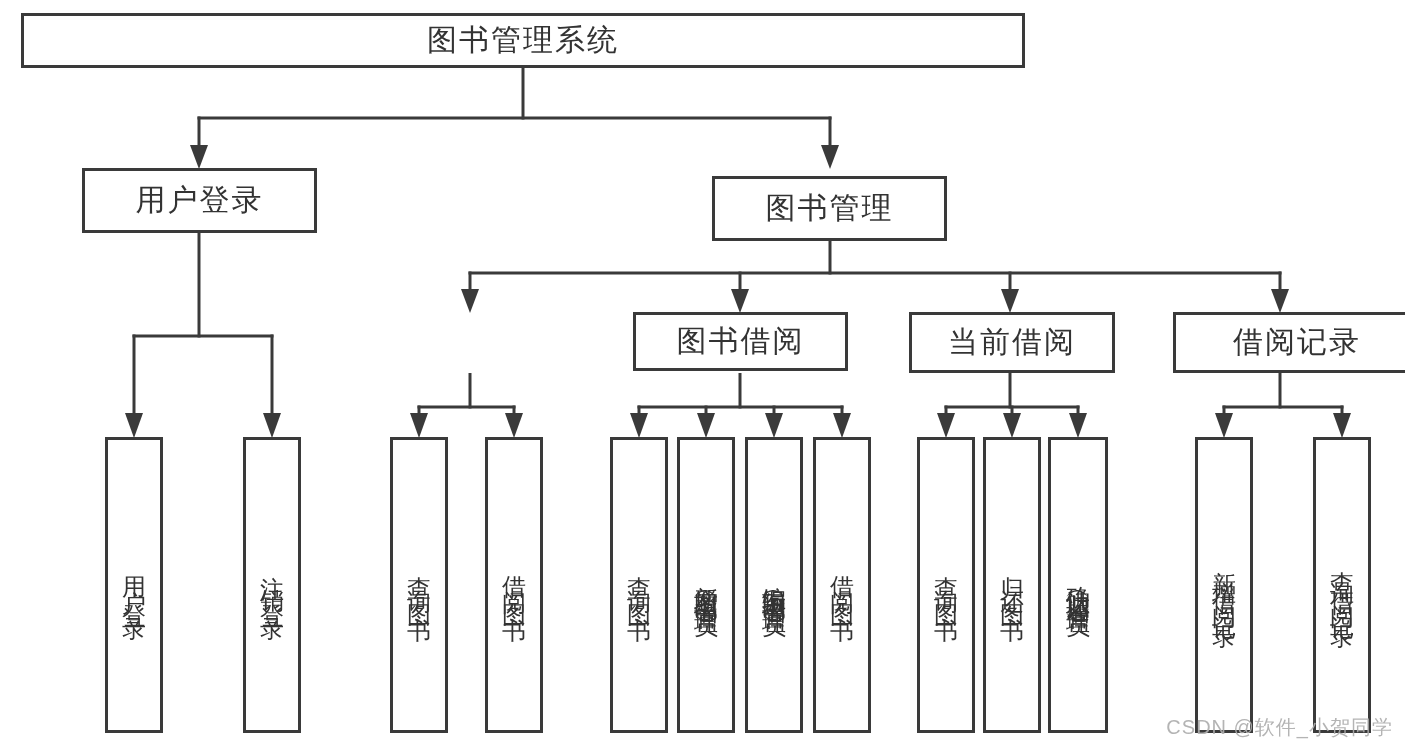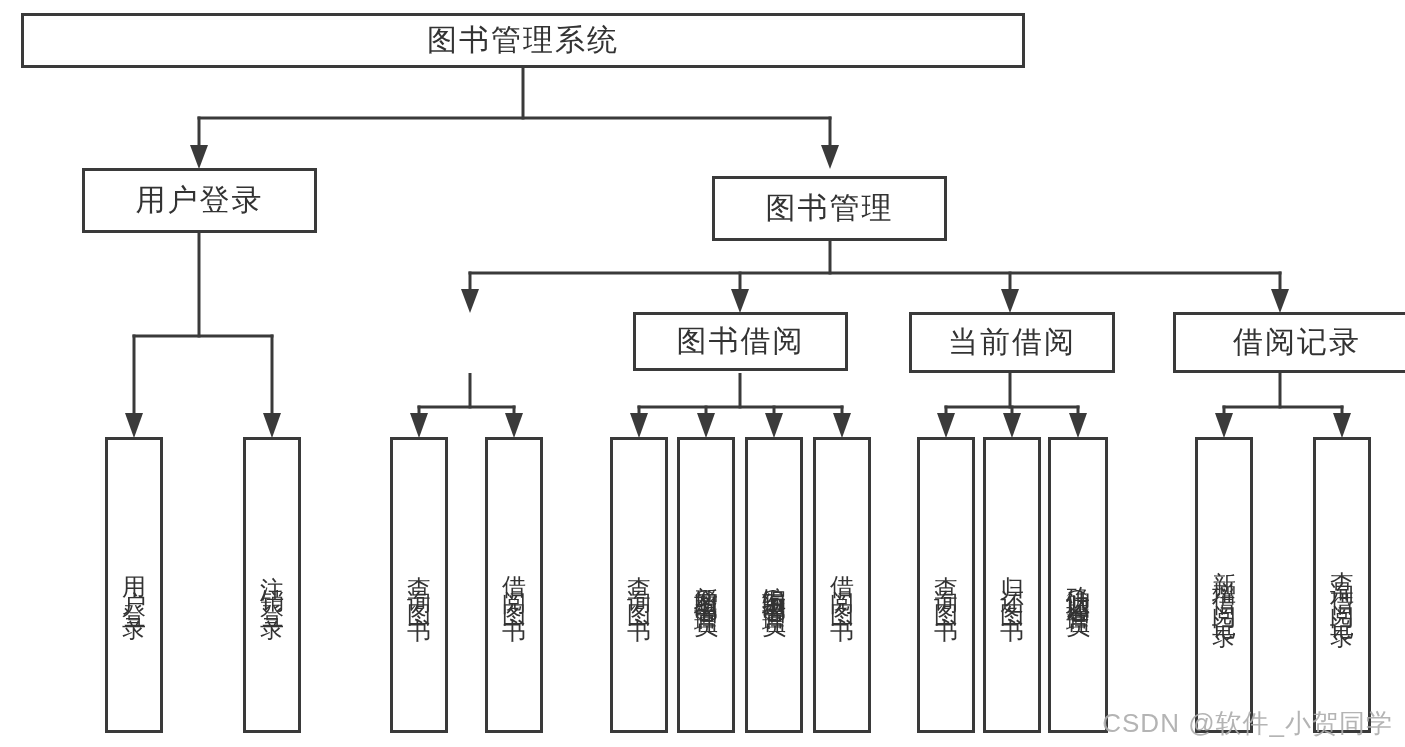--- a/index.html
+++ b/index.html
@@ -36,21 +36,21 @@
     line-height: 1;
     color: #333333;
   }
   .ls4 { letter-spacing: 14px; }
   .ls6 { letter-spacing: 11px; }
   .ls9 { letter-spacing: 4px; }
   .watermark {
     position: absolute;
     right: 12px;
     bottom: 6px;
-    font-size: 26px;
+    font-size: 20px;
     color: #aeaeae;
     opacity: 0.92;
     z-index: 3;
     letter-spacing: 1px;
     white-space: nowrap;
   }
 </style>
 </head>
 <body>
 

